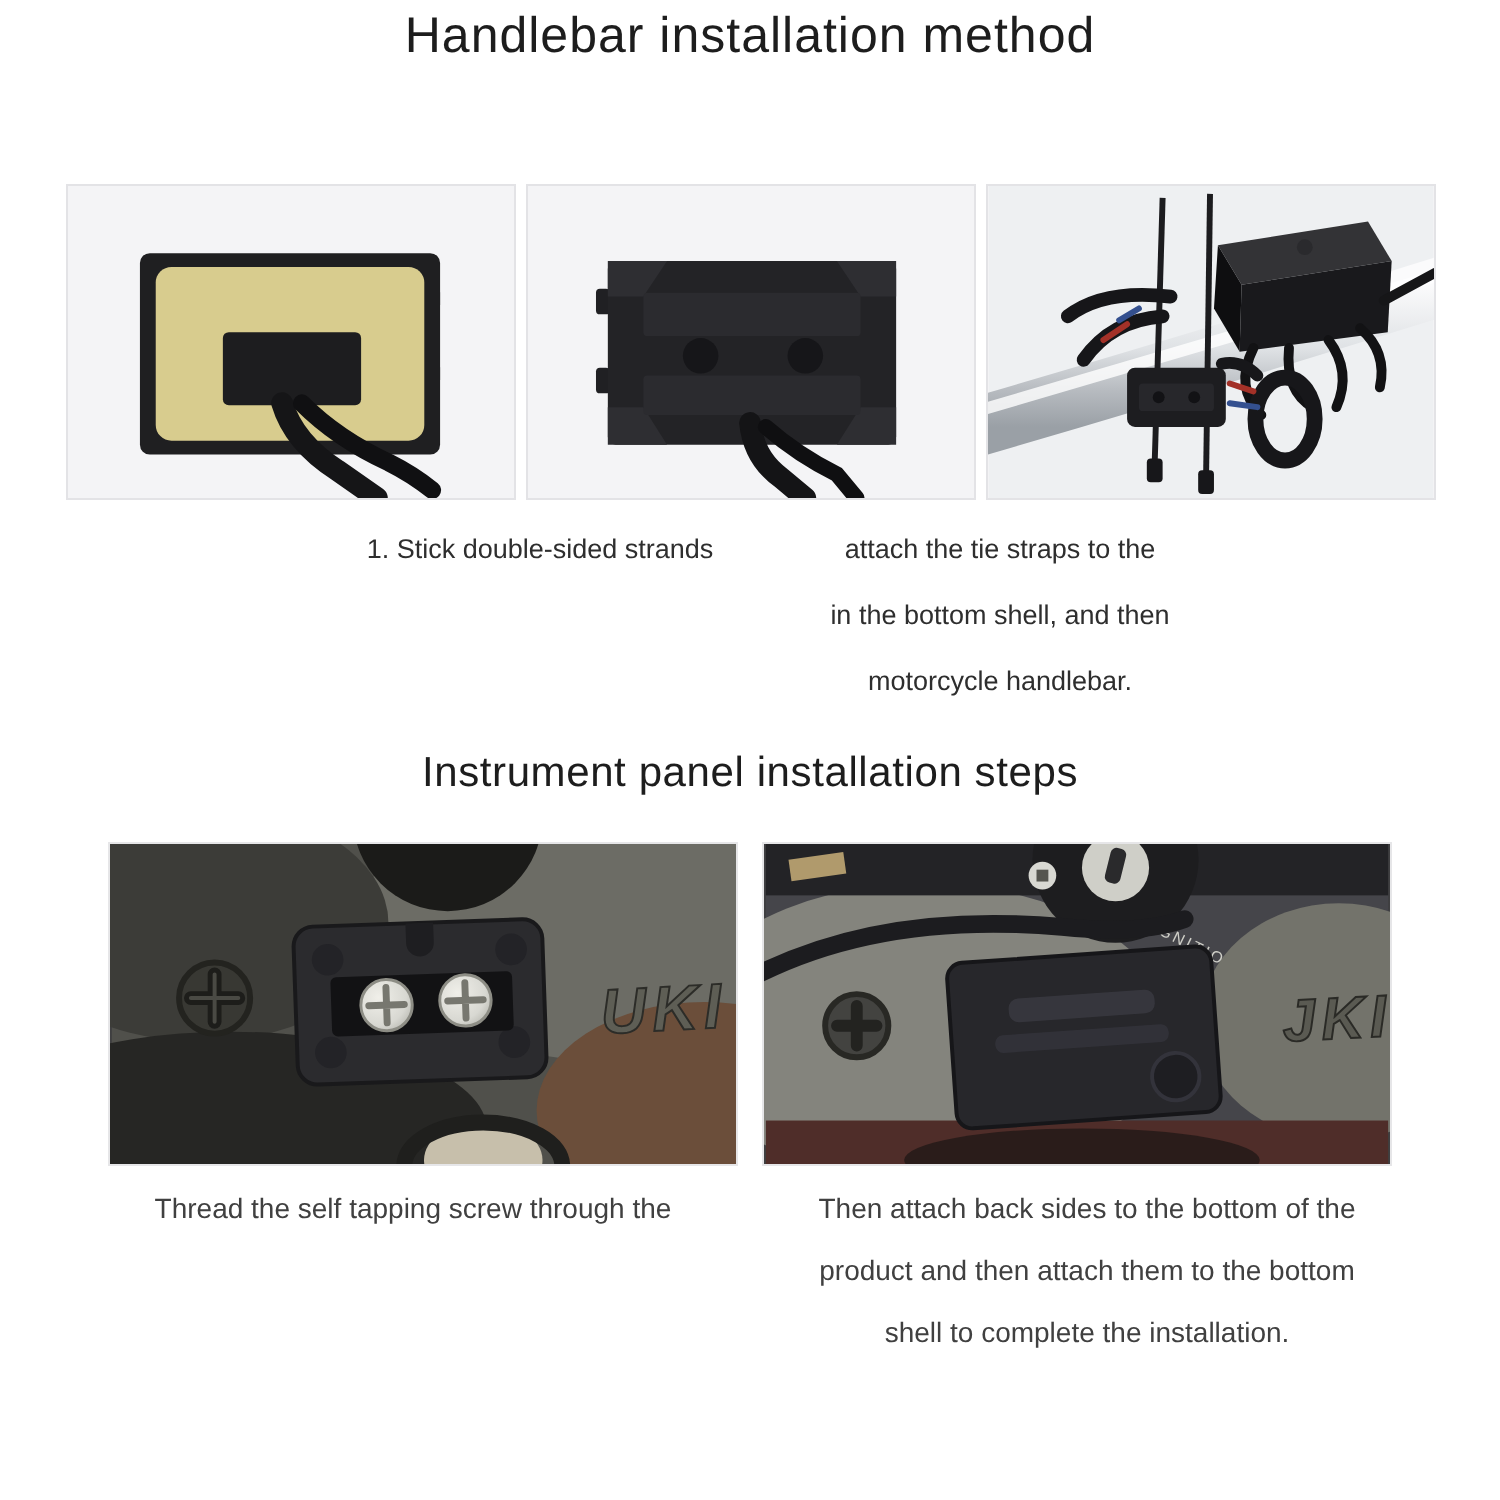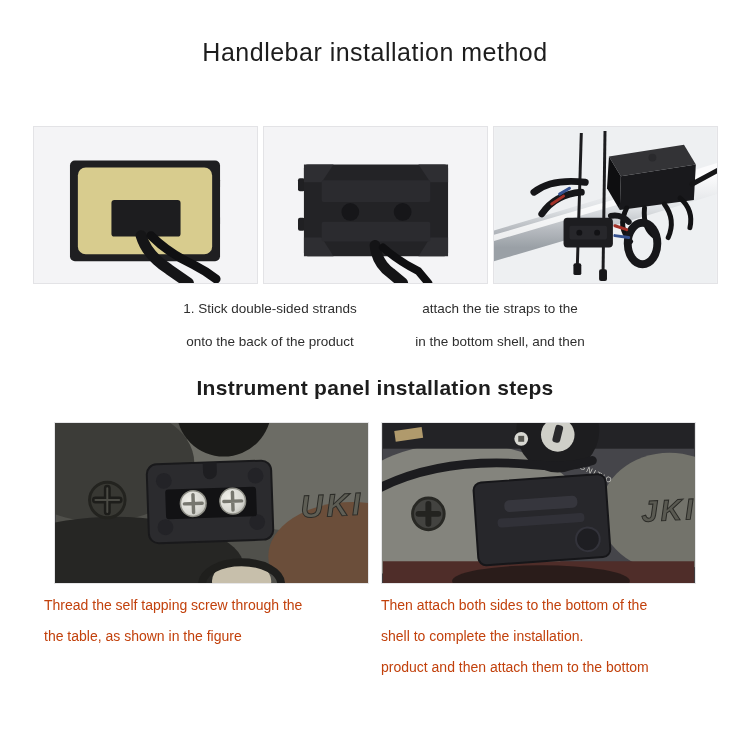--- a/index.html
+++ b/index.html
@@ -1,41 +1,41 @@
 <!DOCTYPE html>
 <html><head>
 <meta charset="utf-8">
 <style>
   html,body{margin:0;padding:0;}
   body{
     width:750px;height:750px;overflow:hidden;background:#ffffff;
     font-family:"Liberation Sans","DejaVu Sans",sans-serif;color:#2b2b2b;
   }
   .page-title{
-    margin:0;padding-top:34px;text-align:center;
+    margin:0;text-align:center;
     font-size:25px;line-height:36px;font-weight:500;color:#1d1d1d;letter-spacing:.5px;
   }
   .section2-title{
     margin:0;margin-top:14px;text-align:center;
-    font-size:21px;line-height:32px;font-weight:700;color:#1d1d1d;letter-spacing:.3px;
+    font-size:21px;line-height:32px;font-weight:400;color:#1d1d1d;letter-spacing:.3px;
   }
   .fig-row{display:flex;justify-content:center;align-items:flex-start;margin-top:56px;gap:5px;}
   .fig-row2{display:flex;justify-content:center;align-items:flex-start;margin-top:18px;gap:12px;}
   .figure{
     width:223px;height:156px;border:1px solid #e3e3e6;background:#f4f4f6;
     overflow:hidden;flex:none;
   }
   .figure2{
     width:313px;height:160px;border:1px solid #e6e6e8;background:#3f3f41;
     overflow:hidden;flex:none;
   }
   .cap-row{display:flex;justify-content:center;align-items:flex-start;margin-top:8px;gap:5px;padding-left:20px;}
   .cap-row2{display:flex;justify-content:center;align-items:flex-start;margin-top:6px;gap:12px;}
   .cap{width:225px;text-align:center;font-size:13.5px;line-height:33px;color:#2e2e2e;flex:none;}
-  .cap2{width:325px;font-size:14px;line-height:31px;color:#c2410c;flex:none;}
+  .cap2{width:325px;text-align:center;font-size:14px;line-height:31px;color:#404040;flex:none;}
   .cap div,.cap2 div{white-space:nowrap;}
   svg{display:block;}
 </style>
 </head>
 <body>
 
 <h1 class="page-title">Handlebar installation method</h1>
 
 <div class="fig-row">
 
@@ -122,25 +122,25 @@
         <path d="M134 104 l -12 -4" stroke="#a33128" stroke-width="3" stroke-linecap="round"></path>
         <path d="M136 112 l -14 -2" stroke="#34508f" stroke-width="3" stroke-linecap="round"></path>
       </g>
     </svg>
   </div>
 </div>
 
 <div class="cap-row">
   <div class="cap">
     <div>1. Stick double-sided strands</div>
-    <div>onto the back of the product</div>
   </div>
   <div class="cap">
     <div>attach the tie straps to the</div>
     <div>in the bottom shell, and then</div>
+    <div>motorcycle handlebar.</div>
   </div>
 </div>
 
 <h2 class="section2-title">Instrument panel installation steps</h2>
 
 <div class="fig-row2">
 
   <div class="figure2">
     <svg viewBox="0 0 315 162" width="313" height="160">
       <defs>
@@ -213,20 +213,19 @@
         <circle cx="206" cy="121" r="12" fill="#1e1e22" stroke="#33333b" stroke-width="2"></circle>
       </g>
       <text x="262" y="100" font-size="30" font-weight="bold" font-style="italic" letter-spacing="3" fill="#5a5a52" stroke="#2a2a26" stroke-width="1" transform="rotate(-3 262 100)">JKI</text>
     </svg>
   </div>
 </div>
 
 <div class="cap-row2">
   <div class="cap2">
     <div>Thread the self tapping screw through the</div>
-    <div>the table, as shown in the figure</div>
   </div>
   <div class="cap2">
-    <div>Then attach both sides to the bottom of the</div>
+    <div>Then attach back sides to the bottom of the</div>
+    <div>product and then attach them to the bottom</div>
     <div>shell to complete the installation.</div>
-    <div>product and then attach them to the bottom</div>
   </div>
 </div>
 
 </body></html>

